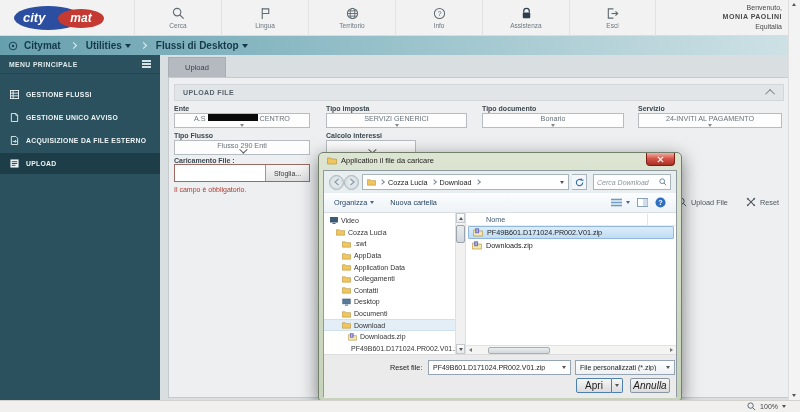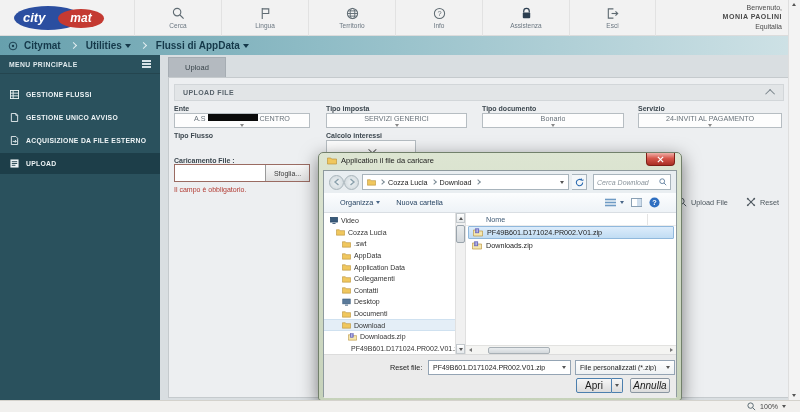--- a/index.html
+++ b/index.html
@@ -62,21 +62,21 @@
   .dlg-content { width:354px; height:227px; background:#f0f0f0; border:1px solid #8e9a9e; position:relative; }
   .dlg-addr { height:22px; background:#e9eef1; display:flex; align-items:center; padding:0 5px; gap:3px; }
   .nav-circle { width:15px; height:15px; border-radius:50%; background:radial-gradient(#eef2f4,#cdd6da); border:1px solid #a8b4ba; display:flex; align-items:center; justify-content:center; cursor:pointer; }
   .nav-circle.fwd { margin-left:-3px; }
   .crumbbox { flex:1; height:16px; background:#fff; border:1px solid #a8b4bc; display:flex; align-items:center; gap:2px; padding:0 4px; font-size:7.2px; color:#222; overflow:hidden; }
   .cb-sep { width:4px; height:4px; border-right:1.3px solid #7a8a94; border-top:1.3px solid #7a8a94; transform:rotate(45deg); margin:0 2px; flex:none; }
   .cb-item { cursor:pointer; white-space:nowrap; }
   .refresh { width:15px; height:16px; background:#f4f7f9; border:1px solid #a8b4bc; border-left:none; display:flex; align-items:center; justify-content:center; cursor:pointer; }
   .searchbox { width:78px; height:16px; background:#fff; border:1px solid #a8b4bc; margin-left:3px; display:flex; align-items:center; padding:0 3px; gap:3px; cursor:text; }
   .search-ph { flex:1; font-size:7px; font-style:italic; color:#8a949c; white-space:nowrap; overflow:hidden; }
-  .dlg-toolbar { height:20px; background:linear-gradient(#fcfdfe,#eef3f7); border-bottom:1px solid #d9dee3; display:flex; align-items:center; padding:0 16px; gap:16px; font-size:7.3px; color:#1e3c5c; }
+  .dlg-toolbar { height:20px; background:linear-gradient(#fcfdfe,#eef3f7); border-bottom:1px solid #d9dee3; display:flex; align-items:center; padding:0 10px; gap:16px; font-size:7.3px; color:#1e3c5c; }
   .tb-item { display:flex; align-items:center; gap:3px; cursor:pointer; }
   .tb-right { margin-left:auto; display:flex; align-items:center; gap:7px; }
   .tri-dn-b { width:0; height:0; border-left:2.5px solid transparent; border-right:2.5px solid transparent; border-top:3.5px solid #4a6788; }
   .dlg-body { height:141px; display:flex; background:#fff; }
   .tree { width:131px; padding-top:2px; overflow:hidden; }
   .trow { height:11.6px; display:flex; align-items:center; gap:3px; font-size:7px; color:#333; white-space:nowrap; cursor:pointer; }
   .trow.sel { background:#e4eef7; border-top:1px solid #cfe1f0; border-bottom:1px solid #cfe1f0; }
   .lvl0{padding-left:6px;} .lvl1{padding-left:12px;} .lvl2{padding-left:18px;} .lvl3{padding-left:24px;}
   .vscroll { width:11px; background:#f1f1f1; border-left:1px solid #e0e0e0; border-right:1px solid #e0e0e0; position:relative; cursor:pointer; }
   .vs-arrow { position:absolute; left:0; width:9px; height:10px; background:linear-gradient(#fff,#e6e9eb); border:1px solid #c2c8cc; display:flex; align-items:center; justify-content:center; }
@@ -176,21 +176,21 @@
 
 <div class="crumbbar">
   <svg width="10" height="10" viewBox="0 0 12 12">
       <circle cx="6" cy="6" r="4.6" fill="none" stroke="#15394a" stroke-width="1.1"></circle>
       <circle cx="6" cy="6" r="1.4" fill="#15394a"></circle>
     </svg>
   <span class="crumb-txt">Citymat</span>
   <span class="crumb-sep"></span>
   <span class="crumb-txt"><span>Utilities</span><span class="tri-down"></span></span>
   <span class="crumb-sep"></span>
-  <span class="crumb-txt"><span>Flussi di AppData</span><span class="tri-down"></span></span>
+  <span class="crumb-txt"><span>Flussi di Desktop</span><span class="tri-down"></span></span>
 </div>
 
 <div class="sidebar">
   <div class="sb-head">
     <span class="sb-title">MENU PRINCIPALE</span>
     <span class="sb-burger">
         <i></i>
         <i></i>
         <i></i>
       </span>
@@ -255,20 +255,24 @@
       <span class="grow">Bonario</span>
       <span class="arr-sm"></span>
     </div>
     <div class="flabel" style="left:469px;top:27px;">Servizio</div>
     <div class="fsel" style="left:469px;top:35px;width:144px;">
       <span class="grow">24-INVITI AL PAGAMENTO</span>
       <span class="arr-sm"></span>
     </div>
 
     <div class="flabel" style="left:5px;top:54px;">Tipo Flusso</div>
+    <div class="fsel" style="left:5px;top:62px;width:136px;">
+      <span class="grow">Flusso 290 Enti</span>
+      <span class="chev-dn"></span>
+    </div>
     <div class="flabel" style="left:157px;top:54px;">Calcolo interessi</div>
     <div class="fsel" style="left:157px;top:62px;width:90px;">
       <span class="grow"></span>
       <span class="chev-dn"></span>
     </div>
 
     <div class="flabel" style="left:5px;top:79px;">Caricamento File :</div>
     <div class="upl-group">
       <input class="upl-input" type="text" style="">
       <span class="upl-btn">Sfoglia...</span>

